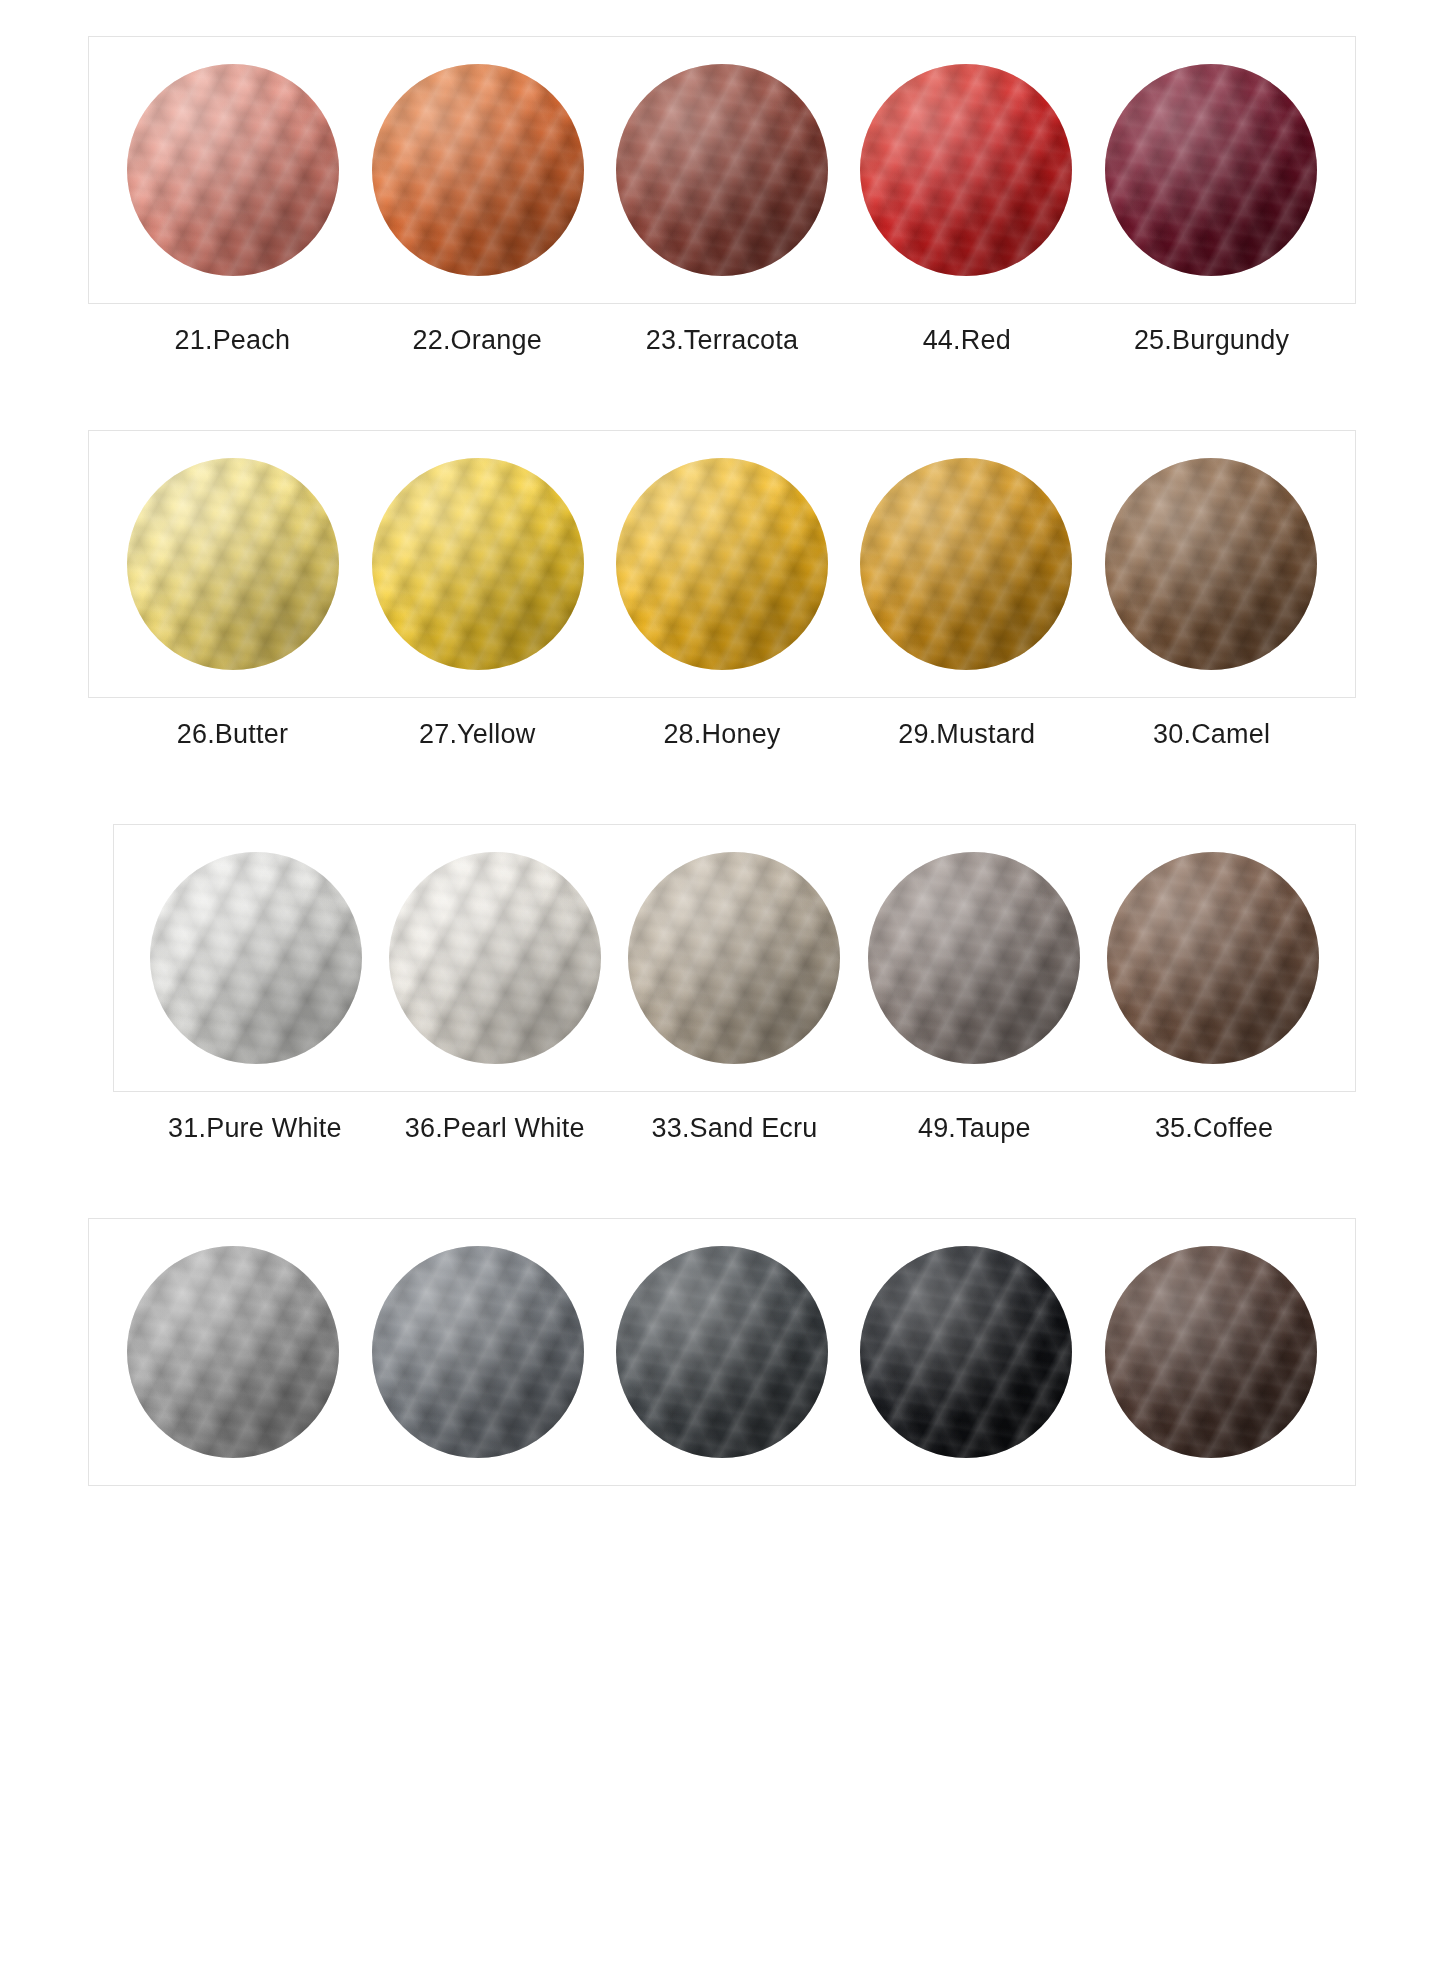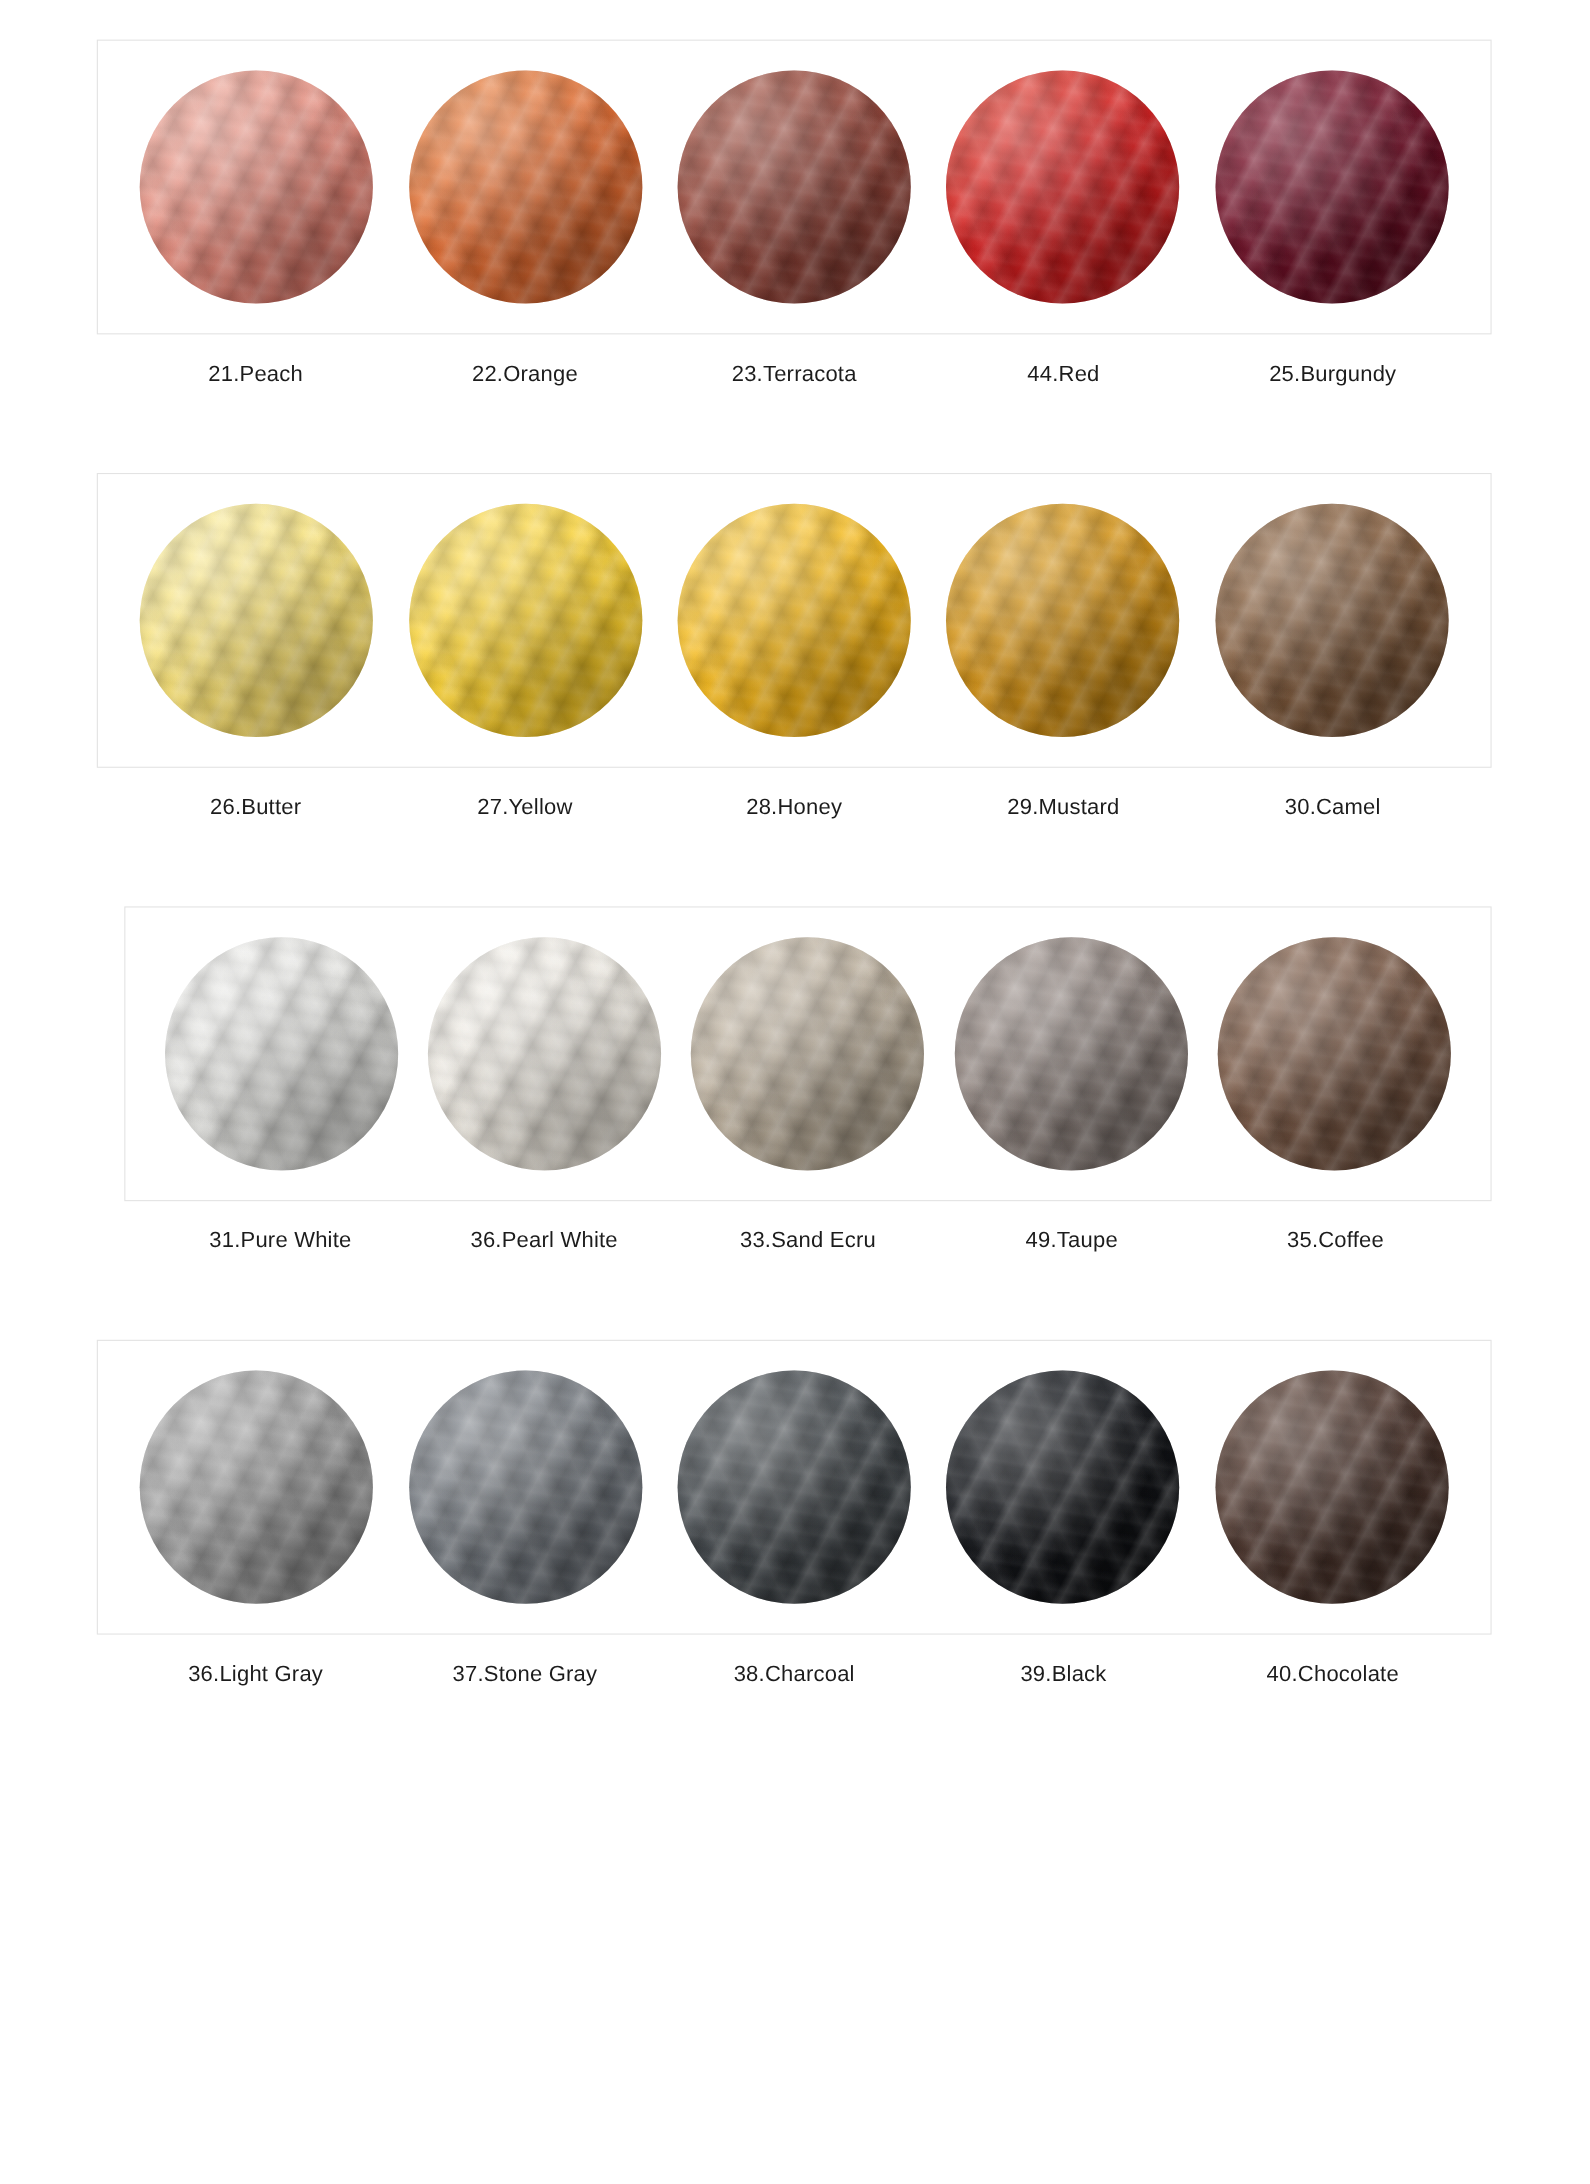--- a/index.html
+++ b/index.html
@@ -107,21 +107,21 @@
     display: flex;
     justify-content: space-around;
     align-items: flex-start;
     padding: 0 22px;
     box-sizing: border-box;
     margin-top: 20px;
   }
   .label-cell {
     width: 214px;
     text-align: center;
-    font-size: 20px;
+    font-size: 27px;
     line-height: 32px;
     letter-spacing: .2px;
     color: #1c1c1c;
     white-space: nowrap;
   }
 </style>
 </head>
 <body>
 
 <div class="page">
@@ -326,21 +326,14 @@
         <div class="swatch-cell">
           <div class="swatch-circle" style="background: linear-gradient(142deg, rgb(99, 72, 60) 0%, rgb(74, 52, 44) 48%, rgb(48, 33, 27) 100%);">
             <div class="strands a"></div>
             <div class="strands b"></div>
             <div class="strands c"></div>
             <div class="sheen"></div>
           </div>
         </div>
       </div>
     </div>
-    <div class="labels-row">
-      <div class="label-cell">36.Light Gray</div>
-      <div class="label-cell">37.Stone Gray</div>
-      <div class="label-cell">38.Charcoal</div>
-      <div class="label-cell">39.Black</div>
-      <div class="label-cell">40.Chocolate</div>
-    </div>
   </div>
 </div>
 
 </body></html>

